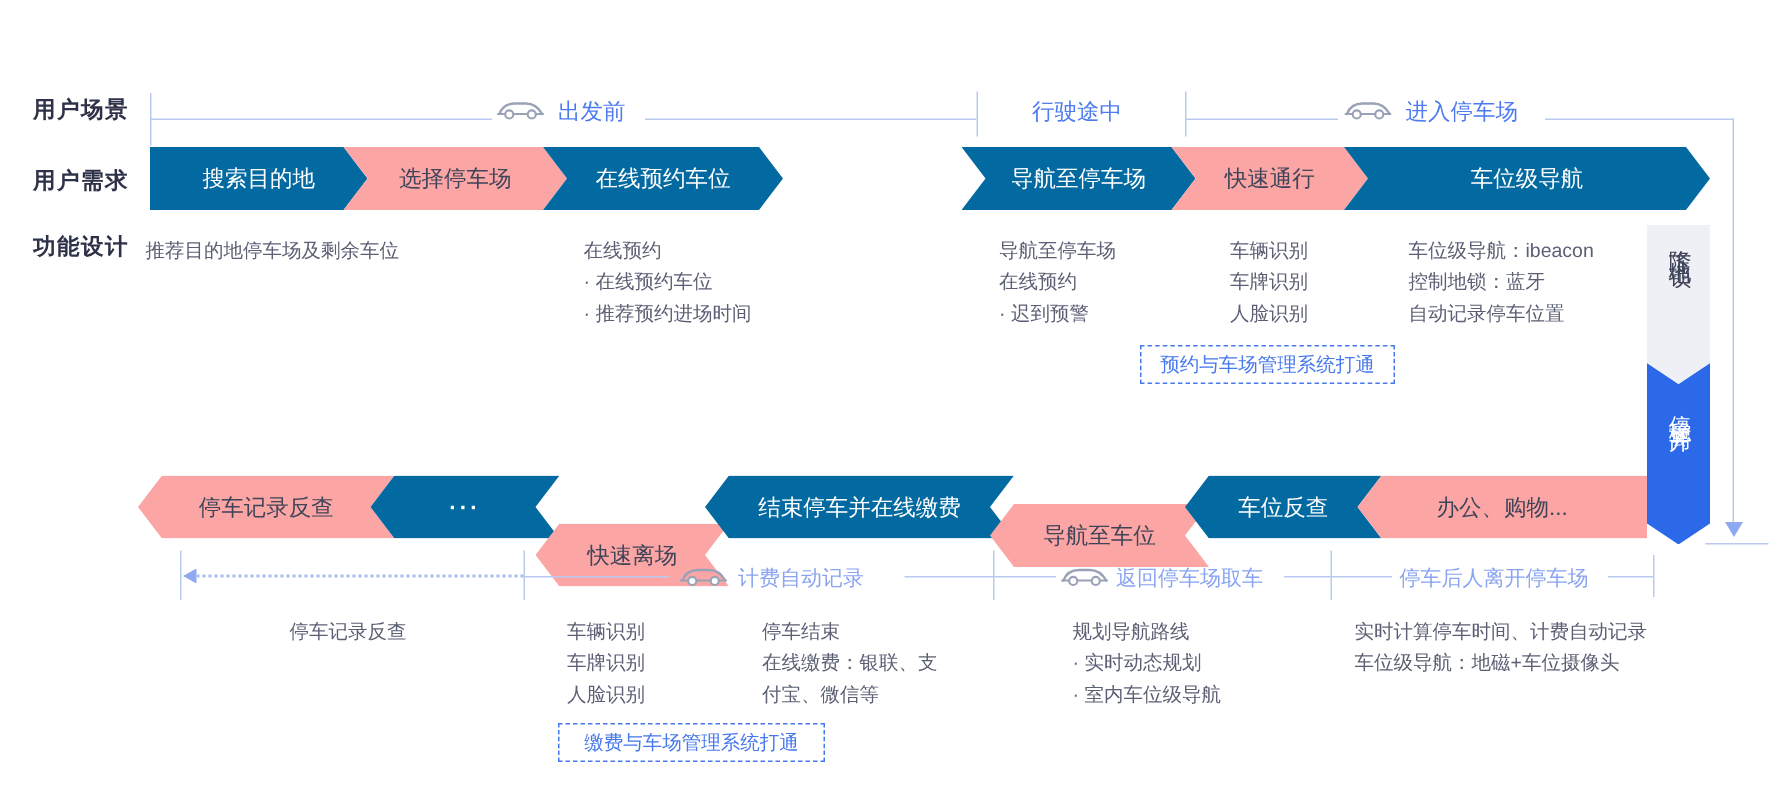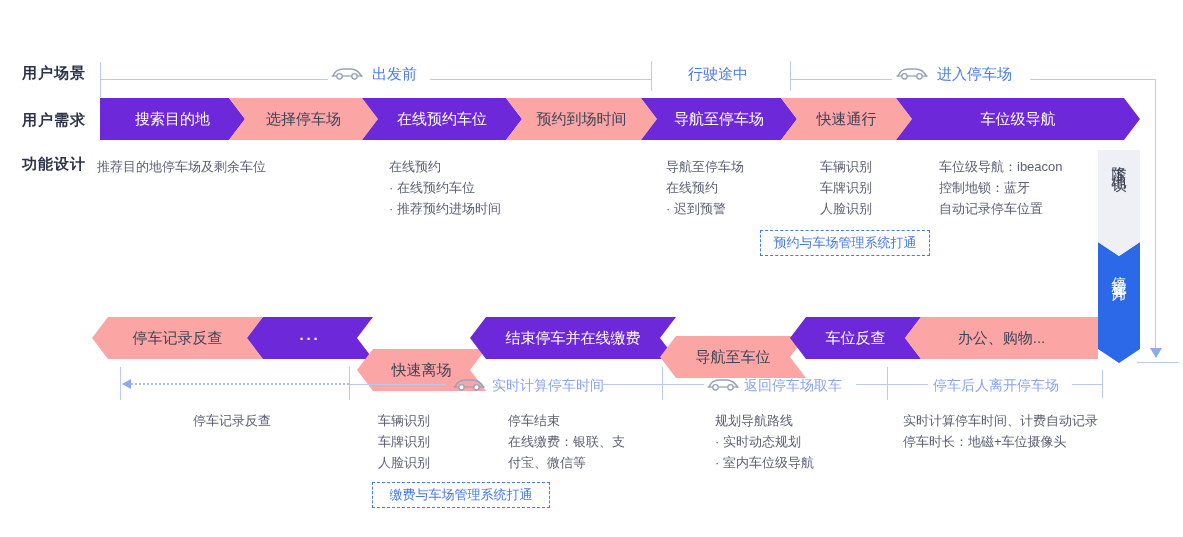--- a/index.html
+++ b/index.html
@@ -18,21 +18,21 @@
   .vtick { width:1px; background:#b9c9ef; }
   .dotline { border-top:2px dotted #a9bef0; height:0; }
   .scn-label-top { font-size:15px; color:#4d7bef; white-space:nowrap; }
   .scn-label-bot { font-size:14px; color:#8aa4f2; white-space:nowrap; }
 
   
   .step {
     height:42px; display:flex; align-items:center; justify-content:center;
     font-size:15px; white-space:nowrap;
   }
-  .step.primary { background:#6d28d9; color:#ffffff; }
+  .step.primary { background:#0369a1; color:#ffffff; }
   .step.light   { background:#fca5a5; color:#3f4459; }
   .chev-r       { clip-path:polygon(0 0, calc(100% - 16px) 0, 100% 50%, calc(100% - 16px) 100%, 0 100%, 16px 50%); }
   .chev-r-first { clip-path:polygon(0 0, calc(100% - 16px) 0, 100% 50%, calc(100% - 16px) 100%, 0 100%); }
   .chev-l       { clip-path:polygon(16px 0, 100% 0, calc(100% - 16px) 50%, 100% 100%, 16px 100%, 0 50%); }
   .chev-l-last  { clip-path:polygon(16px 0, 100% 0, 100% 100%, 16px 100%, 0 50%); }
 
   
   .vstep { width:42px; display:flex; align-items:flex-start; justify-content:center; }
   .vstep .vtext {
     writing-mode:vertical-rl; text-orientation:upright;
@@ -103,23 +103,20 @@
 
   <div class="abs step primary chev-r-first" style="left:100px; top:98px; width:145px;">
       <span>搜索目的地</span>
     </div>
   <div class="abs step light chev-r" style="left:229px; top:98px; width:149px;">
       <span>选择停车场</span>
     </div>
   <div class="abs step primary chev-r" style="left:362px; top:98px; width:160px;justify-content:center;">
       <span>在线预约车位</span>
     </div>
-  <div class="abs step light chev-r" style="left:506px; top:98px; width:151px;">
-      <span>预约到场时间</span>
-    </div>
   <div class="abs step primary chev-r" style="left:641px; top:98px; width:156px;">
       <span>导航至停车场</span>
     </div>
   <div class="abs step light chev-r" style="left:781px; top:98px; width:131px;">
       <span>快速通行</span>
     </div>
   <div class="abs step primary chev-r" style="left:896px; top:98px; width:244px;">
       <span>车位级导航</span>
     </div>
 
@@ -187,21 +184,21 @@
   <div class="abs hline" style="left:349px; top:384px; width:97px;"></div>
 
   <span class="abs car-icon" style="left:452px; top:376px;">
     <svg width="34" height="16" viewBox="0 0 34 16">
       <path d="M3 11 q2.5 -7 10.5 -7 h7 q7 0 11 7" fill="none" stroke="#99a2b6" stroke-width="1.6" stroke-linecap="round"></path>
       <line x1="1.5" y1="11" x2="32.5" y2="11" stroke="#99a2b6" stroke-width="1.3"></line>
       <circle cx="9.5" cy="11.3" r="2.7" fill="#ffffff" stroke="#99a2b6" stroke-width="1.4"></circle>
       <circle cx="24.5" cy="11.3" r="2.7" fill="#ffffff" stroke="#99a2b6" stroke-width="1.4"></circle>
     </svg>
   </span>
-  <div class="abs scn-label-bot" style="left:492px; top:377px;">实时计算停车时间</div>
+  <div class="abs scn-label-bot" style="left:492px; top:377px;">计费自动记录</div>
 
   <div class="abs hline" style="left:603px; top:384px; width:101px;"></div>
   <div class="abs vtick" style="left:662px; top:367px; height:33px;"></div>
 
   <span class="abs car-icon" style="left:706px; top:376px;">
     <svg width="34" height="16" viewBox="0 0 34 16">
       <path d="M3 11 q2.5 -7 10.5 -7 h7 q7 0 11 7" fill="none" stroke="#99a2b6" stroke-width="1.6" stroke-linecap="round"></path>
       <line x1="1.5" y1="11" x2="32.5" y2="11" stroke="#99a2b6" stroke-width="1.3"></line>
       <circle cx="9.5" cy="11.3" r="2.7" fill="#ffffff" stroke="#99a2b6" stroke-width="1.4"></circle>
       <circle cx="24.5" cy="11.3" r="2.7" fill="#ffffff" stroke="#99a2b6" stroke-width="1.4"></circle>
@@ -228,20 +225,20 @@
     <div>在线缴费：银联、支</div>
     <div>付宝、微信等</div>
   </div>
   <div class="abs feat" style="left:715px; top:410px;">
     <div>规划导航路线</div>
     <div>· 实时动态规划</div>
     <div>· 室内车位级导航</div>
   </div>
   <div class="abs feat" style="left:903px; top:410px;">
     <div>实时计算停车时间、计费自动记录</div>
-    <div>停车时长：地磁+车位摄像头</div>
+    <div>车位级导航：地磁+车位摄像头</div>
   </div>
 
   <div class="abs note" style="left:372px; top:482px; width:178px; height:26px;">
     <span>缴费与车场管理系统打通</span>
   </div>
 
 </div>
 
 </body></html>

